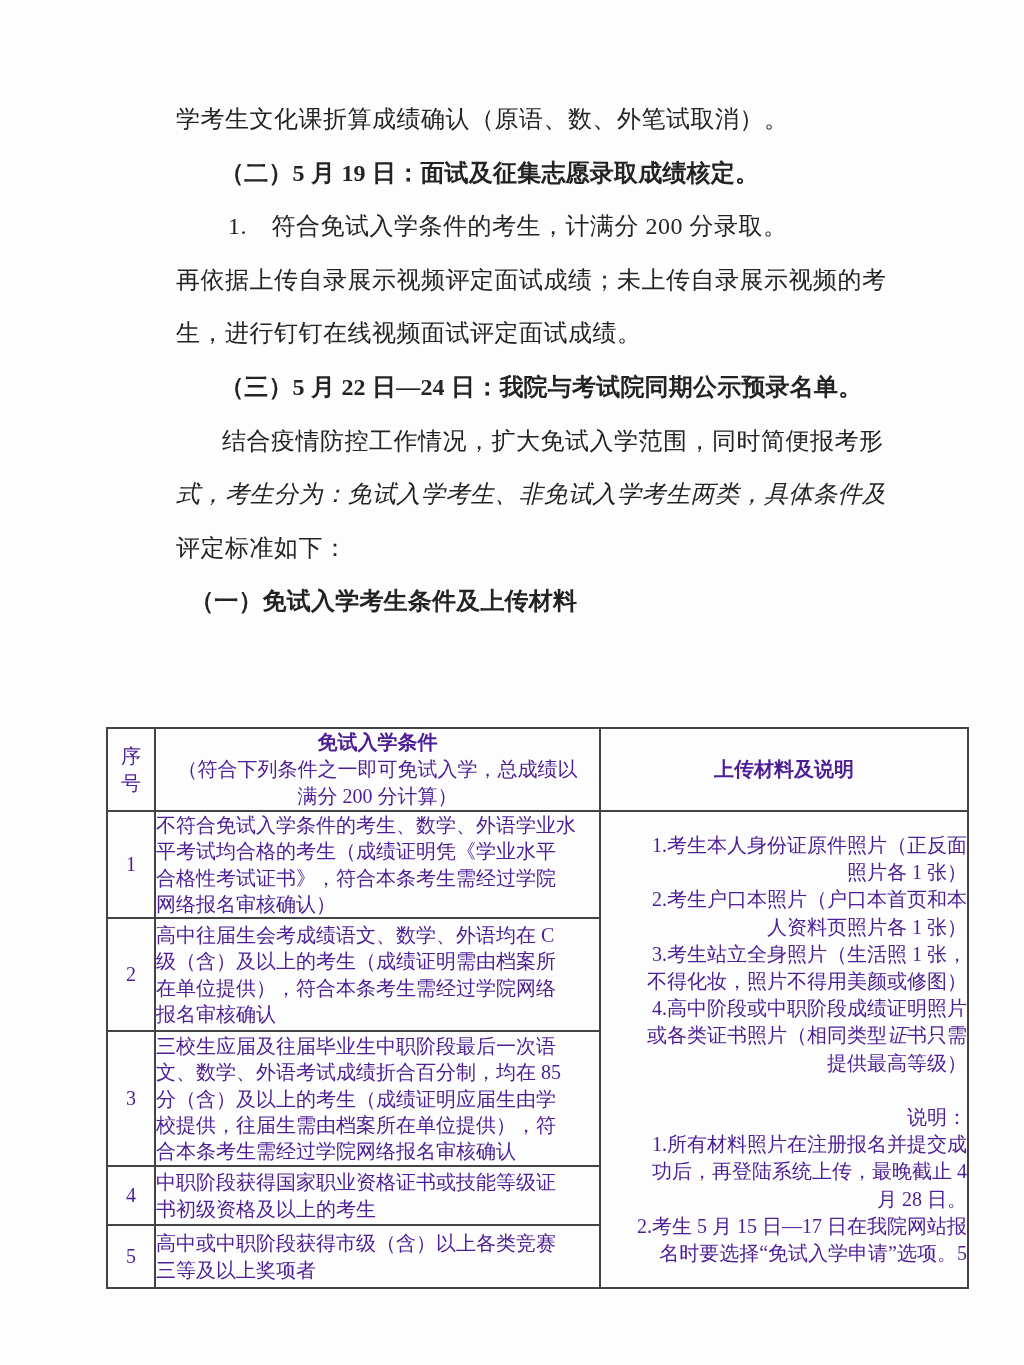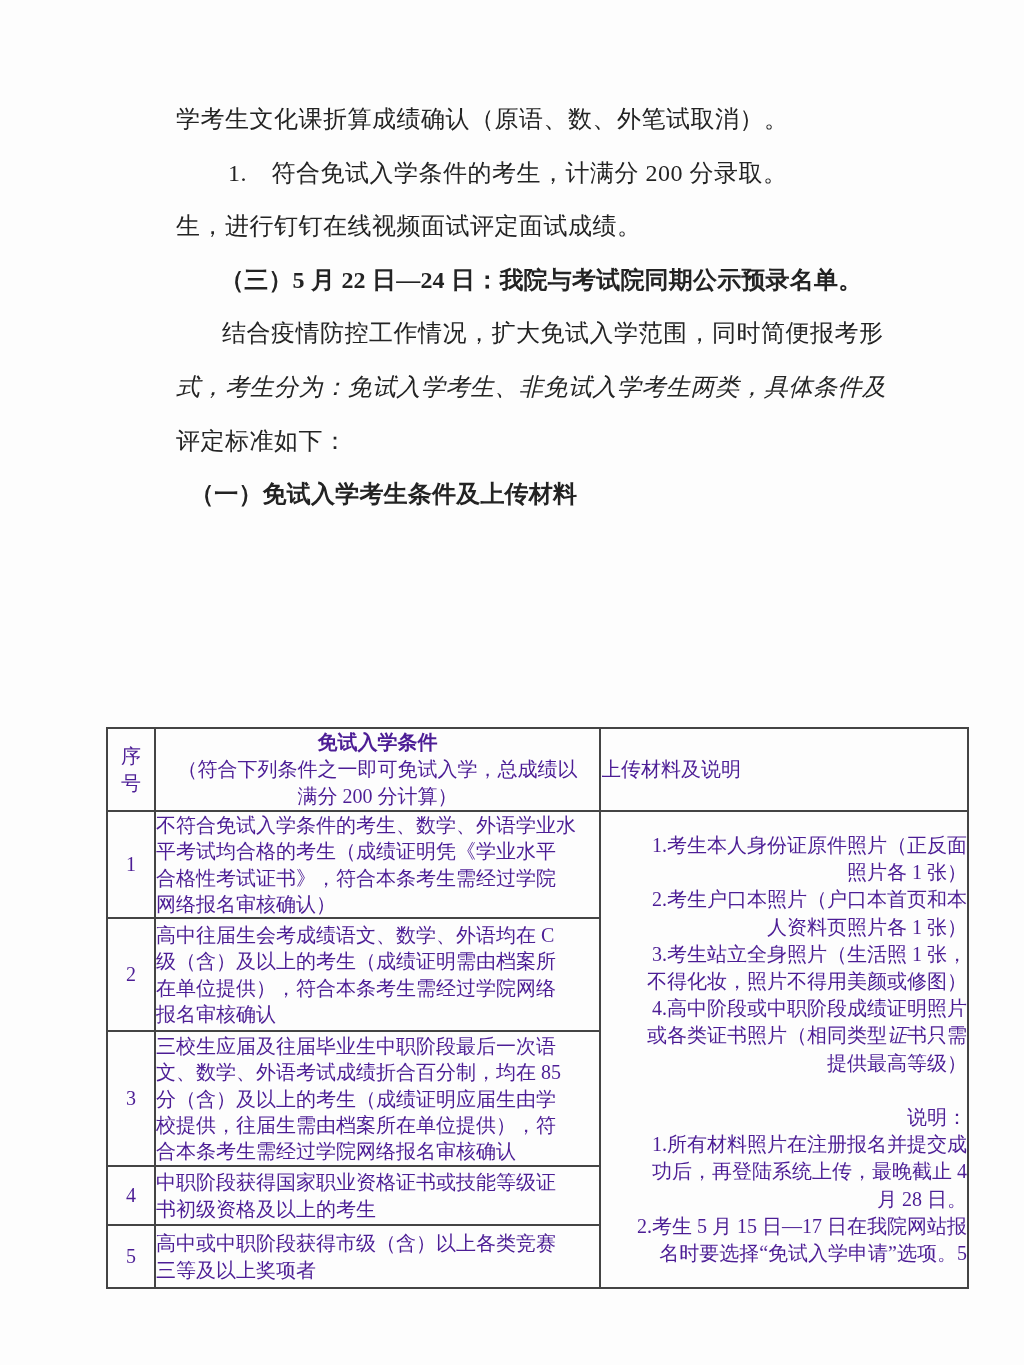--- a/index.html
+++ b/index.html
@@ -38,34 +38,36 @@
   .c3{width:366px;}
   .hrow{height:81px;}
   tbody tr:nth-child(2){height:105px;}
   tbody tr:nth-child(3){height:113px;}
   tbody tr:nth-child(4){height:135px;}
   tbody tr:nth-child(5){height:59px;}
   tbody tr:nth-child(6){height:63px;}
   .vstack{display:inline-block;width:1.05em;word-break:break-all;line-height:27px;}
   .h-title{font-weight:bold;text-align:center;line-height:27px;}
   .h-sub{text-align:center;line-height:27px;white-space:pre;}
-  .hc3{font-weight:normal;border-radius:6px;}
+  .hc3{text-align:center;font-weight:bold;border-radius:6px;}
   .tline{line-height:26.3px;white-space:pre;}
   .mcell{vertical-align:top;padding:34px 4px 0 10px;text-align:right;}
   .mline{line-height:27.2px;min-height:27.2px;white-space:pre;}
   .it{font-style:italic;}
 </style>
 </head>
 <body>
 
 <div class="page">
 
   <div class="body-lines" id="body-lines">
       <div class="bline" style="padding-left: 0px;">学考生文化课折算成绩确认（原语、数、外笔试取消）。</div>
+      <div class="bline bold" style="padding-left: 44px;">（二）5 月 19 日：面试及征集志愿录取成绩核定。</div>
       <div class="bline" style="padding-left: 52px;">1.　符合免试入学条件的考生，计满分 200 分录取。</div>
+      <div class="bline" style="padding-left: 0px;">再依据上传自录展示视频评定面试成绩；未上传自录展示视频的考</div>
       <div class="bline" style="padding-left: 0px;">生，进行钉钉在线视频面试评定面试成绩。</div>
       <div class="bline bold" style="padding-left: 44px;">（三）5 月 22 日—24 日：我院与考试院同期公示预录名单。</div>
       <div class="bline" style="padding-left: 46px;">结合疫情防控工作情况，扩大免试入学范围，同时简便报考形</div>
       <div class="bline" style="padding-left: 0px; font-style: italic;">式，考生分为：免试入学考生、非免试入学考生两类，具体条件及</div>
       <div class="bline" style="padding-left: 0px;">评定标准如下：</div>
       <div class="bline bold" style="padding-left: 14px;">（一）免试入学考生条件及上传材料</div>
     </div>
 
   <table class="doc-table">
     <colgroup>

